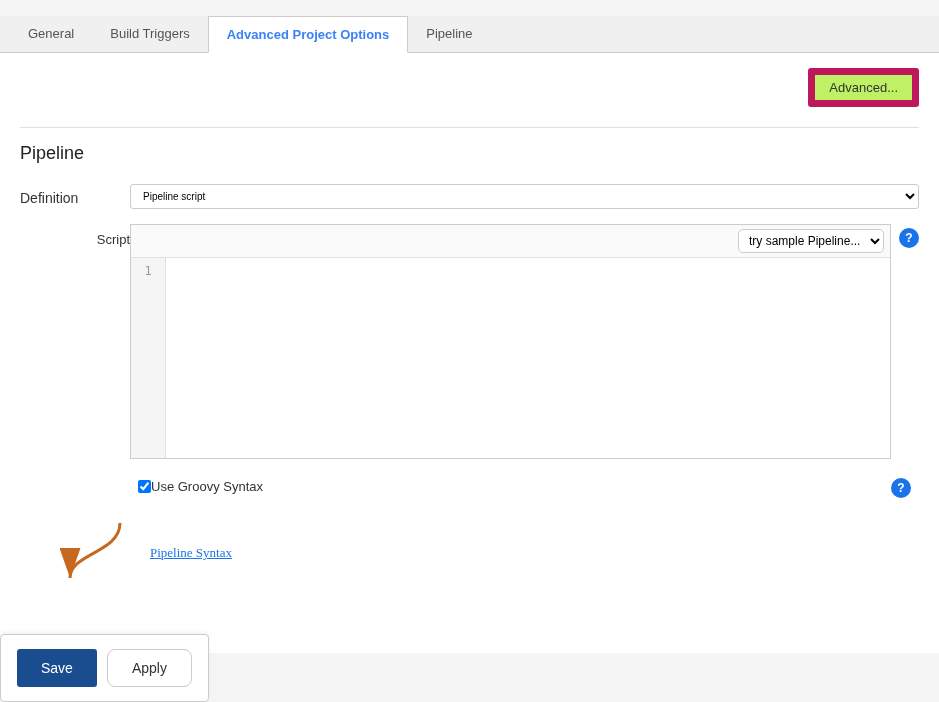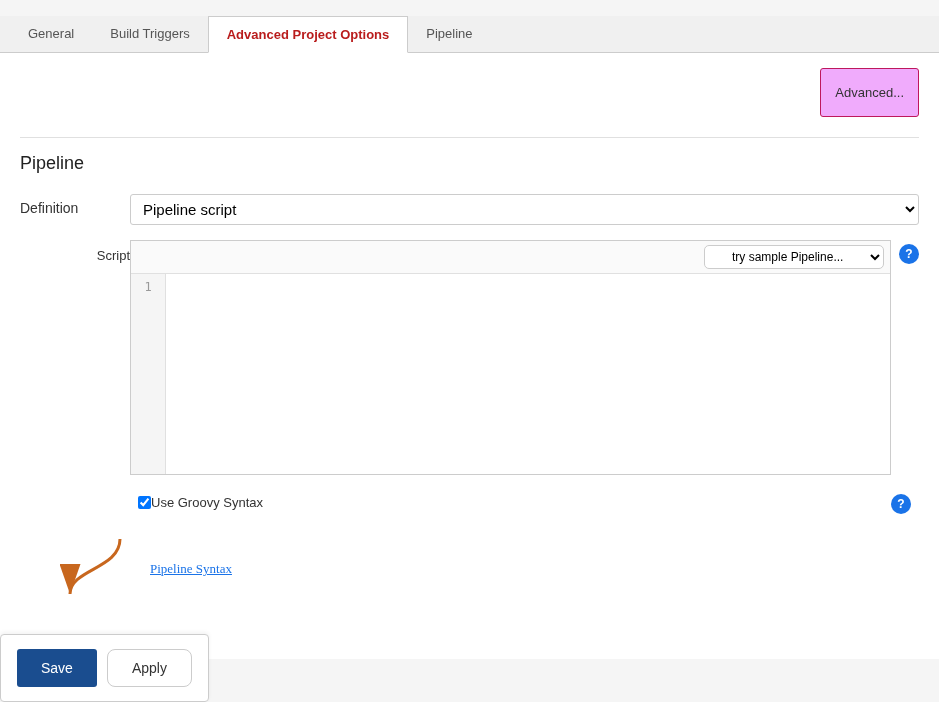--- a/index.html
+++ b/index.html
@@ -24,43 +24,43 @@
     .tab {
       padding: 10px 18px;
       cursor: pointer;
       color: #555;
       font-size: 13px;
       border-bottom: 2px solid transparent;
       margin-bottom: -1px;
     }
     .tab.active {
       background: #fff;
-      color: #b91c1c;
+      color: #3b82f6;
       border: 1px solid #ccc;
       border-bottom: 1px solid #fff;
       font-weight: 600;
     }
 
     
     .main-content {
       background: #fff;
       padding: 15px 20px;
       min-height: 600px;
     }
 
     
     .advanced-btn-row {
       display: flex;
       justify-content: flex-end;
       margin-bottom: 20px;
     }
     .advanced-btn {
-      padding: 16px 14px;
-      background: #f0abfc;
-      border: 1px solid #be185d;
+      padding: 5px 14px;
+      background: #bef264;
+      border: 7px solid #be185d;
       border-radius: 3px;
       cursor: pointer;
       font-size: 13px;
       color: #333;
     }
 
     
     .pipeline-section {
       border-top: 1px solid #e0e0e0;
       padding-top: 15px;
@@ -88,21 +88,21 @@
     .form-control {
       flex: 1;
     }
 
     
     .definition-select {
       width: 100%;
       padding: 5px 8px;
       border: 1px solid #ccc;
       border-radius: 3px;
-      font-size: 15px;
+      font-size: 10px;
       background: #fff;
       cursor: pointer;
       appearance: auto;
     }
 
     
     .script-row {
       display: flex;
       align-items: flex-start;
       margin-bottom: 15px;
@@ -124,21 +124,21 @@
       flex-direction: column;
     }
     .script-toolbar {
       display: flex;
       justify-content: flex-end;
       padding: 4px 6px;
       border-bottom: 1px solid #e0e0e0;
       background: #fafafa;
     }
     .try-sample-select {
-      padding: 3px 23px;
+      padding: 3px 6px;
       font-size: 12px;
       border: 1px solid #ccc;
       border-radius: 5px;
       background: #fff;
       cursor: pointer;
       appearance: auto;
     }
     .script-body {
       display: flex;
       flex: 1;

